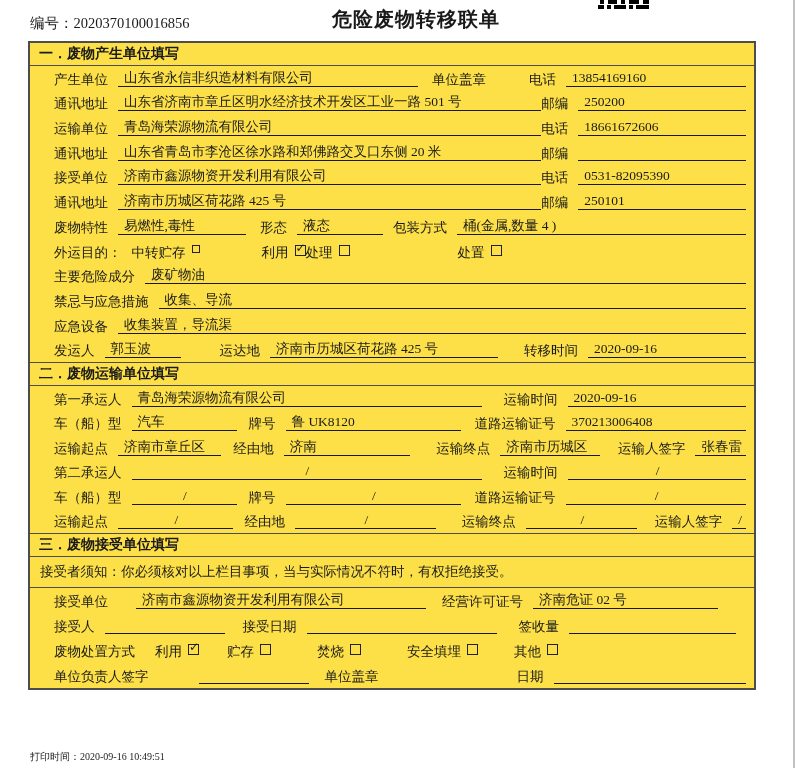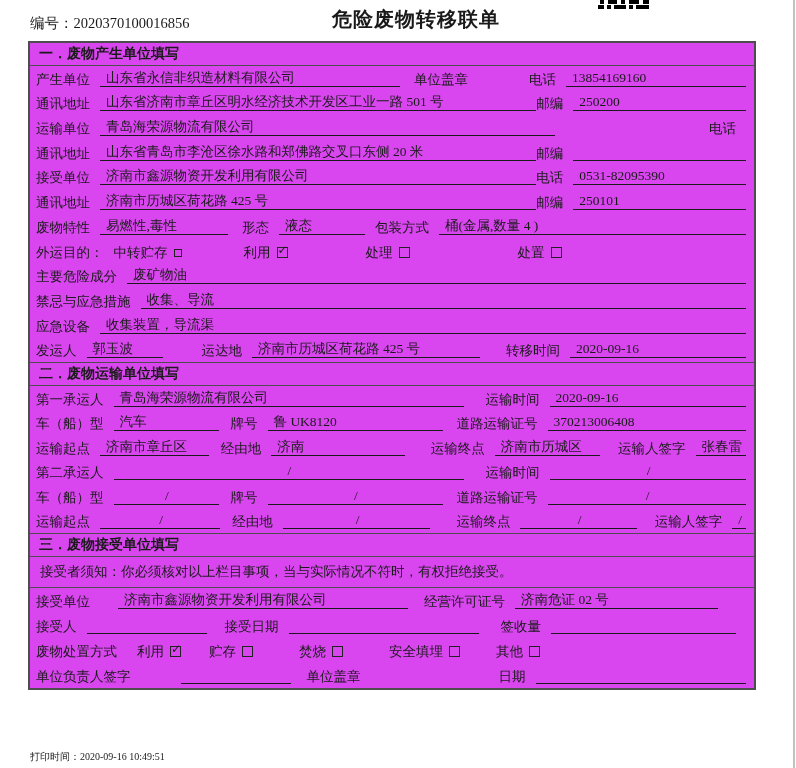--- a/index.html
+++ b/index.html
@@ -11,56 +11,56 @@
   .hdr-no{position:absolute;left:30px;top:14px;font-size:14.5px;white-space:nowrap;}
   .page-title{
     position:absolute;left:332px;top:6px;font-size:20px;font-weight:bold;
     font-family:"Liberation Sans","DejaVu Sans",sans-serif;letter-spacing:1px;white-space:nowrap;
   }
   .qr-frag{position:absolute;left:598px;top:0;}
   .page-edge{position:absolute;top:0;right:1px;width:2px;height:768px;background:#c2c2c2;}
 
   .form{
     position:absolute;left:28px;top:41px;width:728px;box-sizing:border-box;
-    border:2px solid #4d4d4d;background:#d946ef;
+    border:2px solid #4d4d4d;background:#fde047;
   }
   .sec-h{
     box-sizing:border-box;height:23px;display:flex;align-items:center;
     padding-left:9px;font-weight:bold;font-size:14px;
     font-family:"Liberation Sans","DejaVu Sans",sans-serif;
     border-bottom:1.5px solid #4d4d4d;
   }
   .sec-h.mid{border-top:1.5px solid #4d4d4d;height:24px;}
   .notice{
     box-sizing:border-box;height:31px;display:flex;align-items:center;
     padding-left:10px;font-size:13.5px;border-bottom:1.5px solid #4d4d4d;white-space:nowrap;
   }
   .row{
     box-sizing:border-box;display:flex;align-items:flex-end;
-    padding:0 8px 4px 6px;font-size:13.5px;height:24.7px;
+    padding:0 8px 4px 24px;font-size:13.5px;height:24.7px;
   }
   .s2 .row{height:24.5px;}
   .s3 .row{height:25px;}
   .lbl{white-space:nowrap;margin-right:10px;line-height:15px;}
   .val{
     border-bottom:1.2px solid #1a1a1a;white-space:nowrap;line-height:15px;
     padding:0 4px 1px 6px;box-sizing:border-box;min-height:16px;
   }
   .fill{flex:1;}
   .mla{margin-left:auto;}
   .box{
     width:11px;height:11px;border:1.2px solid #222;display:inline-block;
     box-sizing:border-box;position:relative;margin:0 0 2px 6px;flex:none;
   }
   .box .tick{
     position:absolute;left:0px;top:-4px;font-style:normal;font-size:12px;
     font-family:"DejaVu Sans",sans-serif;line-height:12px;
   }
   .box.sm{width:8px;height:8px;margin-bottom:3px;}
-  .opt{white-space:nowrap;line-height:15px;display:flex;align-items:flex-end;}
+  .opt{white-space:nowrap;line-height:15px;display:flex;}
   .print-line{position:absolute;left:30px;top:750px;font-size:10px;white-space:nowrap;}
 </style>
 </head>
 <body>
 
 <div class="hdr-no">
   <span>编号：</span><span>2020370100016856</span>
 </div>
 <div class="page-title">危险废物转移联单</div>
 
@@ -96,20 +96,21 @@
       <span class="lbl">通讯地址</span>
       <span class="val" style="width:455px;">山东省济南市章丘区明水经济技术开发区工业一路 501 号</span>
       <span class="lbl mla">邮编</span>
       <span class="val" style="width:180px;">250200</span>
     </div>
 
     <div class="row">
       <span class="lbl">运输单位</span>
       <span class="val" style="width:455px;">青岛海荣源物流有限公司</span>
       <span class="lbl mla">电话</span>
+      <span class="val" style="width:180px;">18661672606</span>
     </div>
 
     <div class="row">
       <span class="lbl">通讯地址</span>
       <span class="val" style="width:455px;">山东省青岛市李沧区徐水路和郑佛路交叉口东侧 20 米</span>
       <span class="lbl mla">邮编</span>
       <span class="val" style="width:180px;"></span>
     </div>
 
     <div class="row">
@@ -141,21 +142,21 @@
       <span class="opt">
         <span>中转贮存</span>
         <span class="box sm"></span>
       </span>
       <span class="opt" style="margin-left:62px;">
         <span>利用</span>
         <span class="box">
             <i class="tick">✓</i>
           </span>
       </span>
-      <span class="opt" style="margin-left:78px;">
+      <span class="opt" style="">
         <span>处理</span>
         <span class="box"></span>
       </span>
       <span class="opt" style="margin-left:108px;">
         <span>处置</span>
         <span class="box"></span>
       </span>
     </div>
 
     <div class="row">

